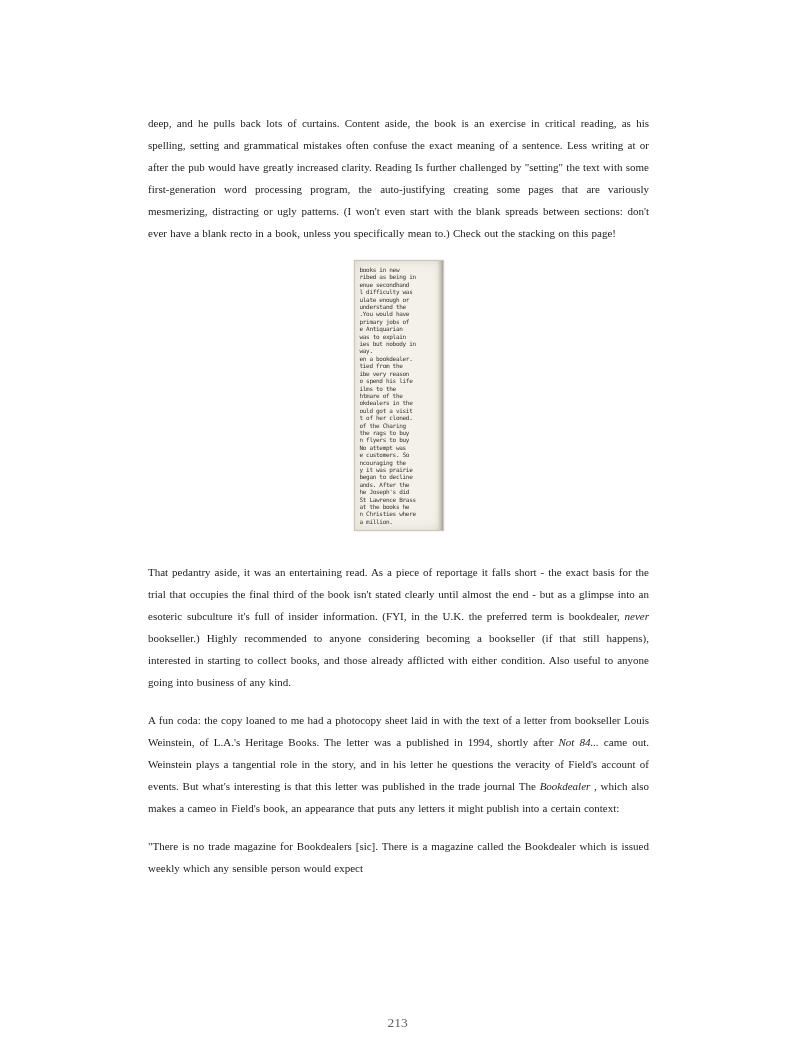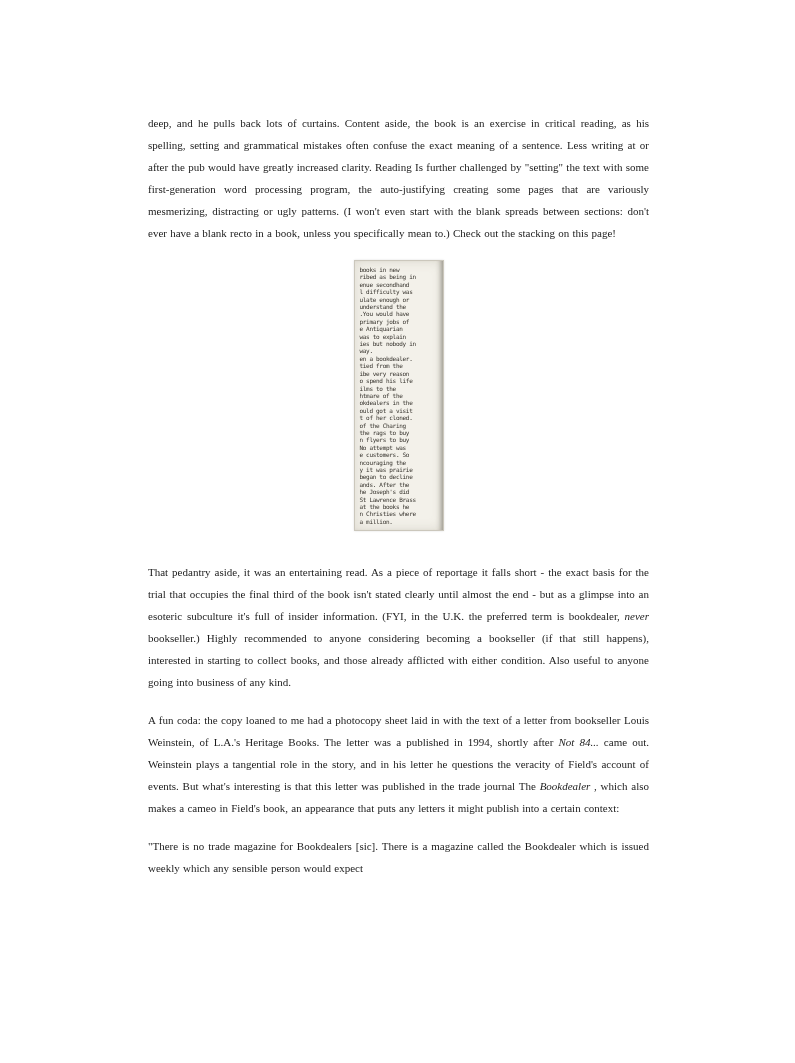--- a/index.html
+++ b/index.html
@@ -111,14 +111,15 @@
         <div>a  million.</div>
       </div>
   </div>
 
   <p class="para"><span>That pedantry aside, it was an entertaining read. As a piece of reportage it falls short - the exact basis for the trial that occupies the final third of the book isn't stated clearly until almost the end - but as a glimpse into an esoteric subculture it's full of insider information. (FYI, in the U.K. the preferred term is bookdealer, </span><span class="it">never</span><span> bookseller.) Highly recommended to anyone considering becoming a bookseller (if that still happens), interested in starting to collect books, and those already afflicted with either condition. Also useful to anyone going into business of any kind.</span></p>
 
   <p class="para"><span>A fun coda: the copy loaned to me had a photocopy sheet laid in with the text of a letter from bookseller Louis Weinstein, of L.A.'s Heritage Books. The letter was a published in 1994, shortly after </span><span class="it">Not 84...</span><span> came out. Weinstein plays a tangential role in the story, and in his letter he questions the veracity of Field's account of events. But what's interesting is that this letter was published in the trade journal The </span><span class="it">Bookdealer</span><span> , which also makes a cameo in Field's book, an appearance that puts any letters it might publish into a certain context:</span></p>
 
   <p class="para"><span>"There is no trade magazine for Bookdealers [sic]. There is a magazine called the Bookdealer which is issued weekly which any sensible person would expect</span></p>
 
+  <div class="pageno">213</div>
 
 </div>
 
 </body></html>

